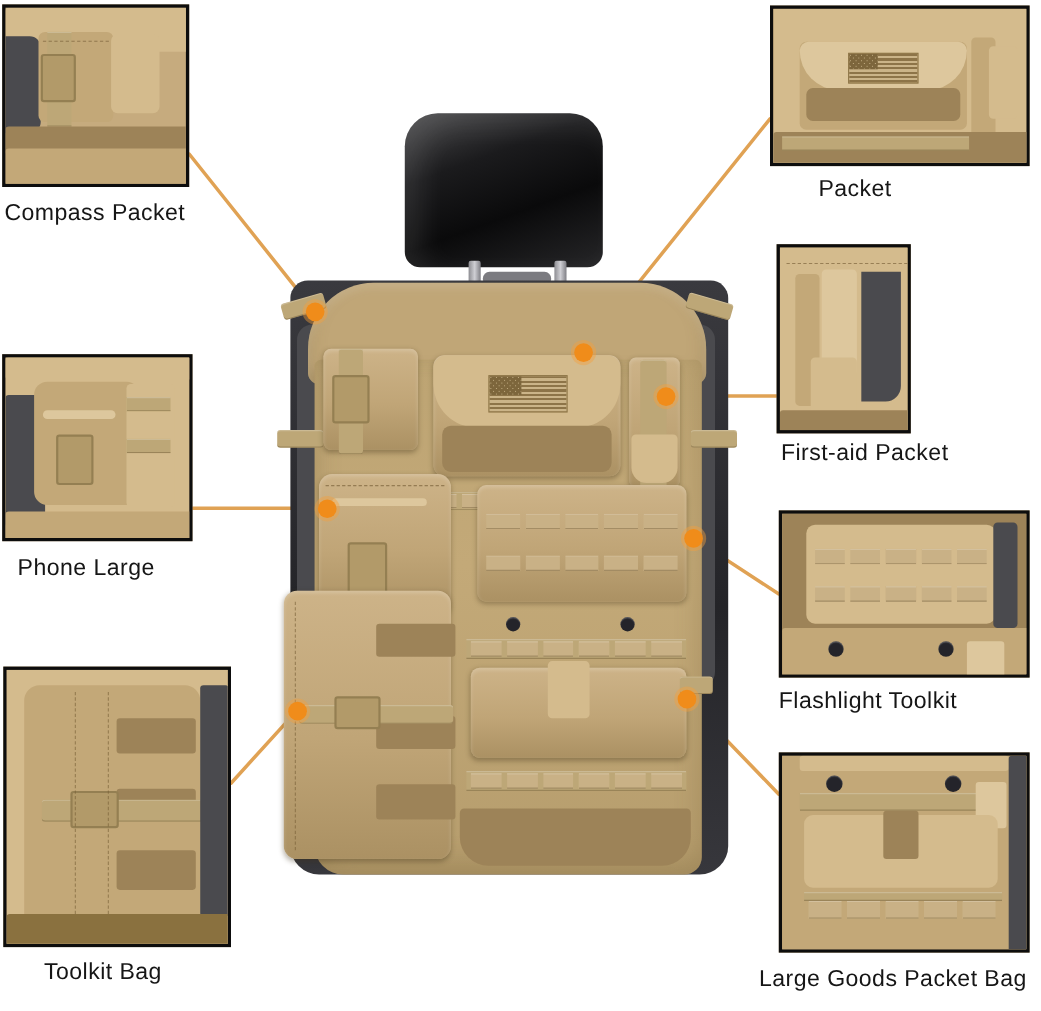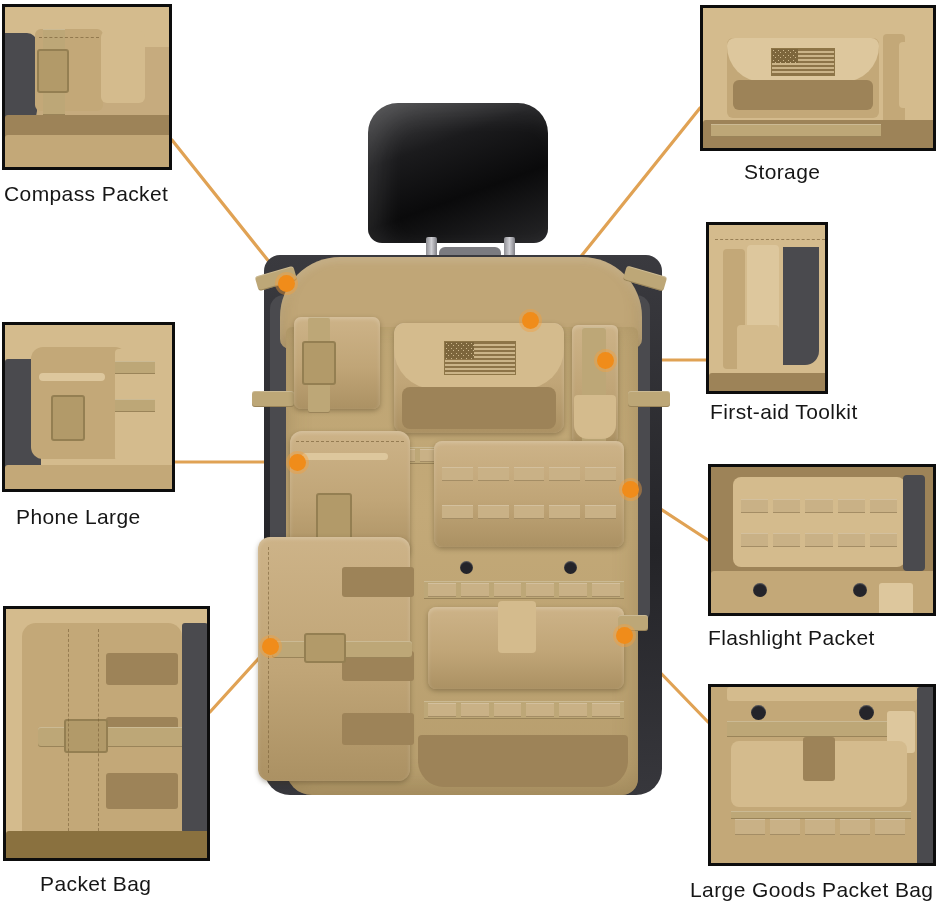--- a/index.html
+++ b/index.html
@@ -316,34 +316,34 @@
       <div class="flagpatch" style="left:68px; top:40px; width:64px; height:28px;">
         <div class="stripes"></div>
           <div class="canton"></div>
       </div>
       <div class="fab dark" style="left:30px; top:72px; width:140px; height:30px; border-radius:6px;"></div>
       <div class="fab" style="left:180px; top:26px; width:22px; height:96px; border-radius:4px;"></div>
       <div class="fab light" style="left:196px; top:34px; width:26px; height:66px; border-radius:4px;"></div>
       <div class="fab dark" style="left:0; top:112px; width:236px; height:34px;"></div>
       <div class="webbing" style="left:8px; top:116px; width:170px; height:13px;"></div>
     </div>
-    <div class="callout-label" style="left:744px; top:160px;">Storage</div>
+    <div class="callout-label" style="left:744px; top:160px;">Packet</div>
   </div>
 
   <div class="callout">
     <div class="thumb" style="left:706px; top:222px; width:122px; height:172px; position:absolute;">
       <div class="fab light" style="left:0; top:0; width:122px; height:172px; border-radius:0;"></div>
       <div class="fab gray" style="left:74px; top:22px; width:36px; height:118px; border-radius:0 0 14px 0;"></div>
       <div class="fab" style="left:14px; top:24px; width:22px; height:120px; border-radius:4px;"></div>
       <div class="fab pale" style="left:38px; top:20px; width:32px; height:96px; border-radius:4px;"></div>
       <div class="fab light" style="left:28px; top:100px; width:42px; height:62px; border-radius:4px 4px 12px 12px;"></div>
       <div class="fab dark" style="left:0; top:148px; width:122px; height:24px;"></div>
       <div class="stitch" style="left:6px; top:14px; width:110px;"></div>
     </div>
-    <div class="callout-label" style="left:710px; top:400px;">First-aid Toolkit</div>
+    <div class="callout-label" style="left:710px; top:400px;">First-aid Packet</div>
   </div>
 
   <div class="callout">
     <div class="thumb" style="left:708px; top:464px; width:228px; height:152px; position:absolute;">
       <div class="fab dark" style="left:0; top:0; width:228px; height:152px; border-radius:0;"></div>
       <div class="fab light" style="left:22px; top:10px; width:172px; height:90px; border-radius:8px;"></div>
       <div class="molle-row" style="left:30px; top:32px; width:156px; height:14px;">
         <i></i>
           <i></i>
           <i></i>
@@ -356,21 +356,21 @@
           <i></i>
           <i></i>
           <i></i>
       </div>
       <div class="fab" style="left:0; top:104px; width:228px; height:48px;"></div>
       <div class="snap" style="left:42px; top:116px; width:14px; height:14px;"></div>
       <div class="snap" style="left:142px; top:116px; width:14px; height:14px;"></div>
       <div class="fab pale" style="left:168px; top:116px; width:34px; height:34px; border-radius:3px;"></div>
       <div class="fab gray" style="left:192px; top:8px; width:22px; height:96px; border-radius:4px;"></div>
     </div>
-    <div class="callout-label" style="left:708px; top:626px;">Flashlight Packet</div>
+    <div class="callout-label" style="left:708px; top:626px;">Flashlight Toolkit</div>
   </div>
 
   <div class="callout">
     <div class="thumb" style="left:708px; top:684px; width:228px; height:182px; position:absolute;">
       <div class="fab" style="left:0; top:0; width:228px; height:182px; border-radius:0;"></div>
       <div class="fab light" style="left:16px; top:0; width:190px; height:14px;"></div>
       <div class="webbing" style="left:16px; top:34px; width:186px; height:16px;"></div>
       <div class="snap" style="left:40px; top:18px; width:15px; height:15px;"></div>
       <div class="snap" style="left:148px; top:18px; width:15px; height:15px;"></div>
       <div class="fab pale" style="left:176px; top:24px; width:28px; height:42px; border-radius:3px;"></div>
@@ -396,21 +396,21 @@
       <div class="fab dark" style="left:100px; top:44px; width:72px; height:32px;"></div>
       <div class="fab dark" style="left:100px; top:108px; width:72px; height:28px;"></div>
       <div class="fab dark" style="left:100px; top:164px; width:72px; height:36px;"></div>
       <div class="webbing" style="left:32px; top:118px; width:150px; height:20px; border-radius:3px;"></div>
       <div class="buckle" style="left:58px; top:110px; width:44px; height:34px;"></div>
       <div class="stitch" style="left:62px; top:20px; width:2px; height:212px; border-top:none; border-left:1px dashed rgba(120,95,55,.6);"></div>
       <div class="stitch" style="left:92px; top:20px; width:2px; height:212px; border-top:none; border-left:1px dashed rgba(120,95,55,.6);"></div>
       <div class="fab gray" style="left:176px; top:14px; width:26px; height:210px;"></div>
       <div class="fab deep" style="left:0; top:222px; width:207px; height:33px;"></div>
     </div>
-    <div class="callout-label" style="left:40px; top:872px;">Packet Bag</div>
+    <div class="callout-label" style="left:40px; top:872px;">Toolkit Bag</div>
   </div>
 
   <div class="callout">
     <div class="thumb" style="left:2px; top:322px; width:173px; height:170px; position:absolute;">
       <div class="fab light" style="left:0; top:0; width:173px; height:170px; border-radius:0;"></div>
       <div class="fab gray" style="left:0; top:34px; width:36px; height:120px;"></div>
       <div class="fab" style="left:26px; top:22px; width:96px; height:112px; border-radius:12px;"></div>
       <div class="fab pale" style="left:34px; top:48px; width:66px; height:8px; border-radius:4px;"></div>
       <div class="buckle" style="left:46px; top:70px; width:34px; height:46px;"></div>
       <div class="fab light" style="left:110px; top:24px; width:44px; height:112px; border-radius:4px;"></div>

